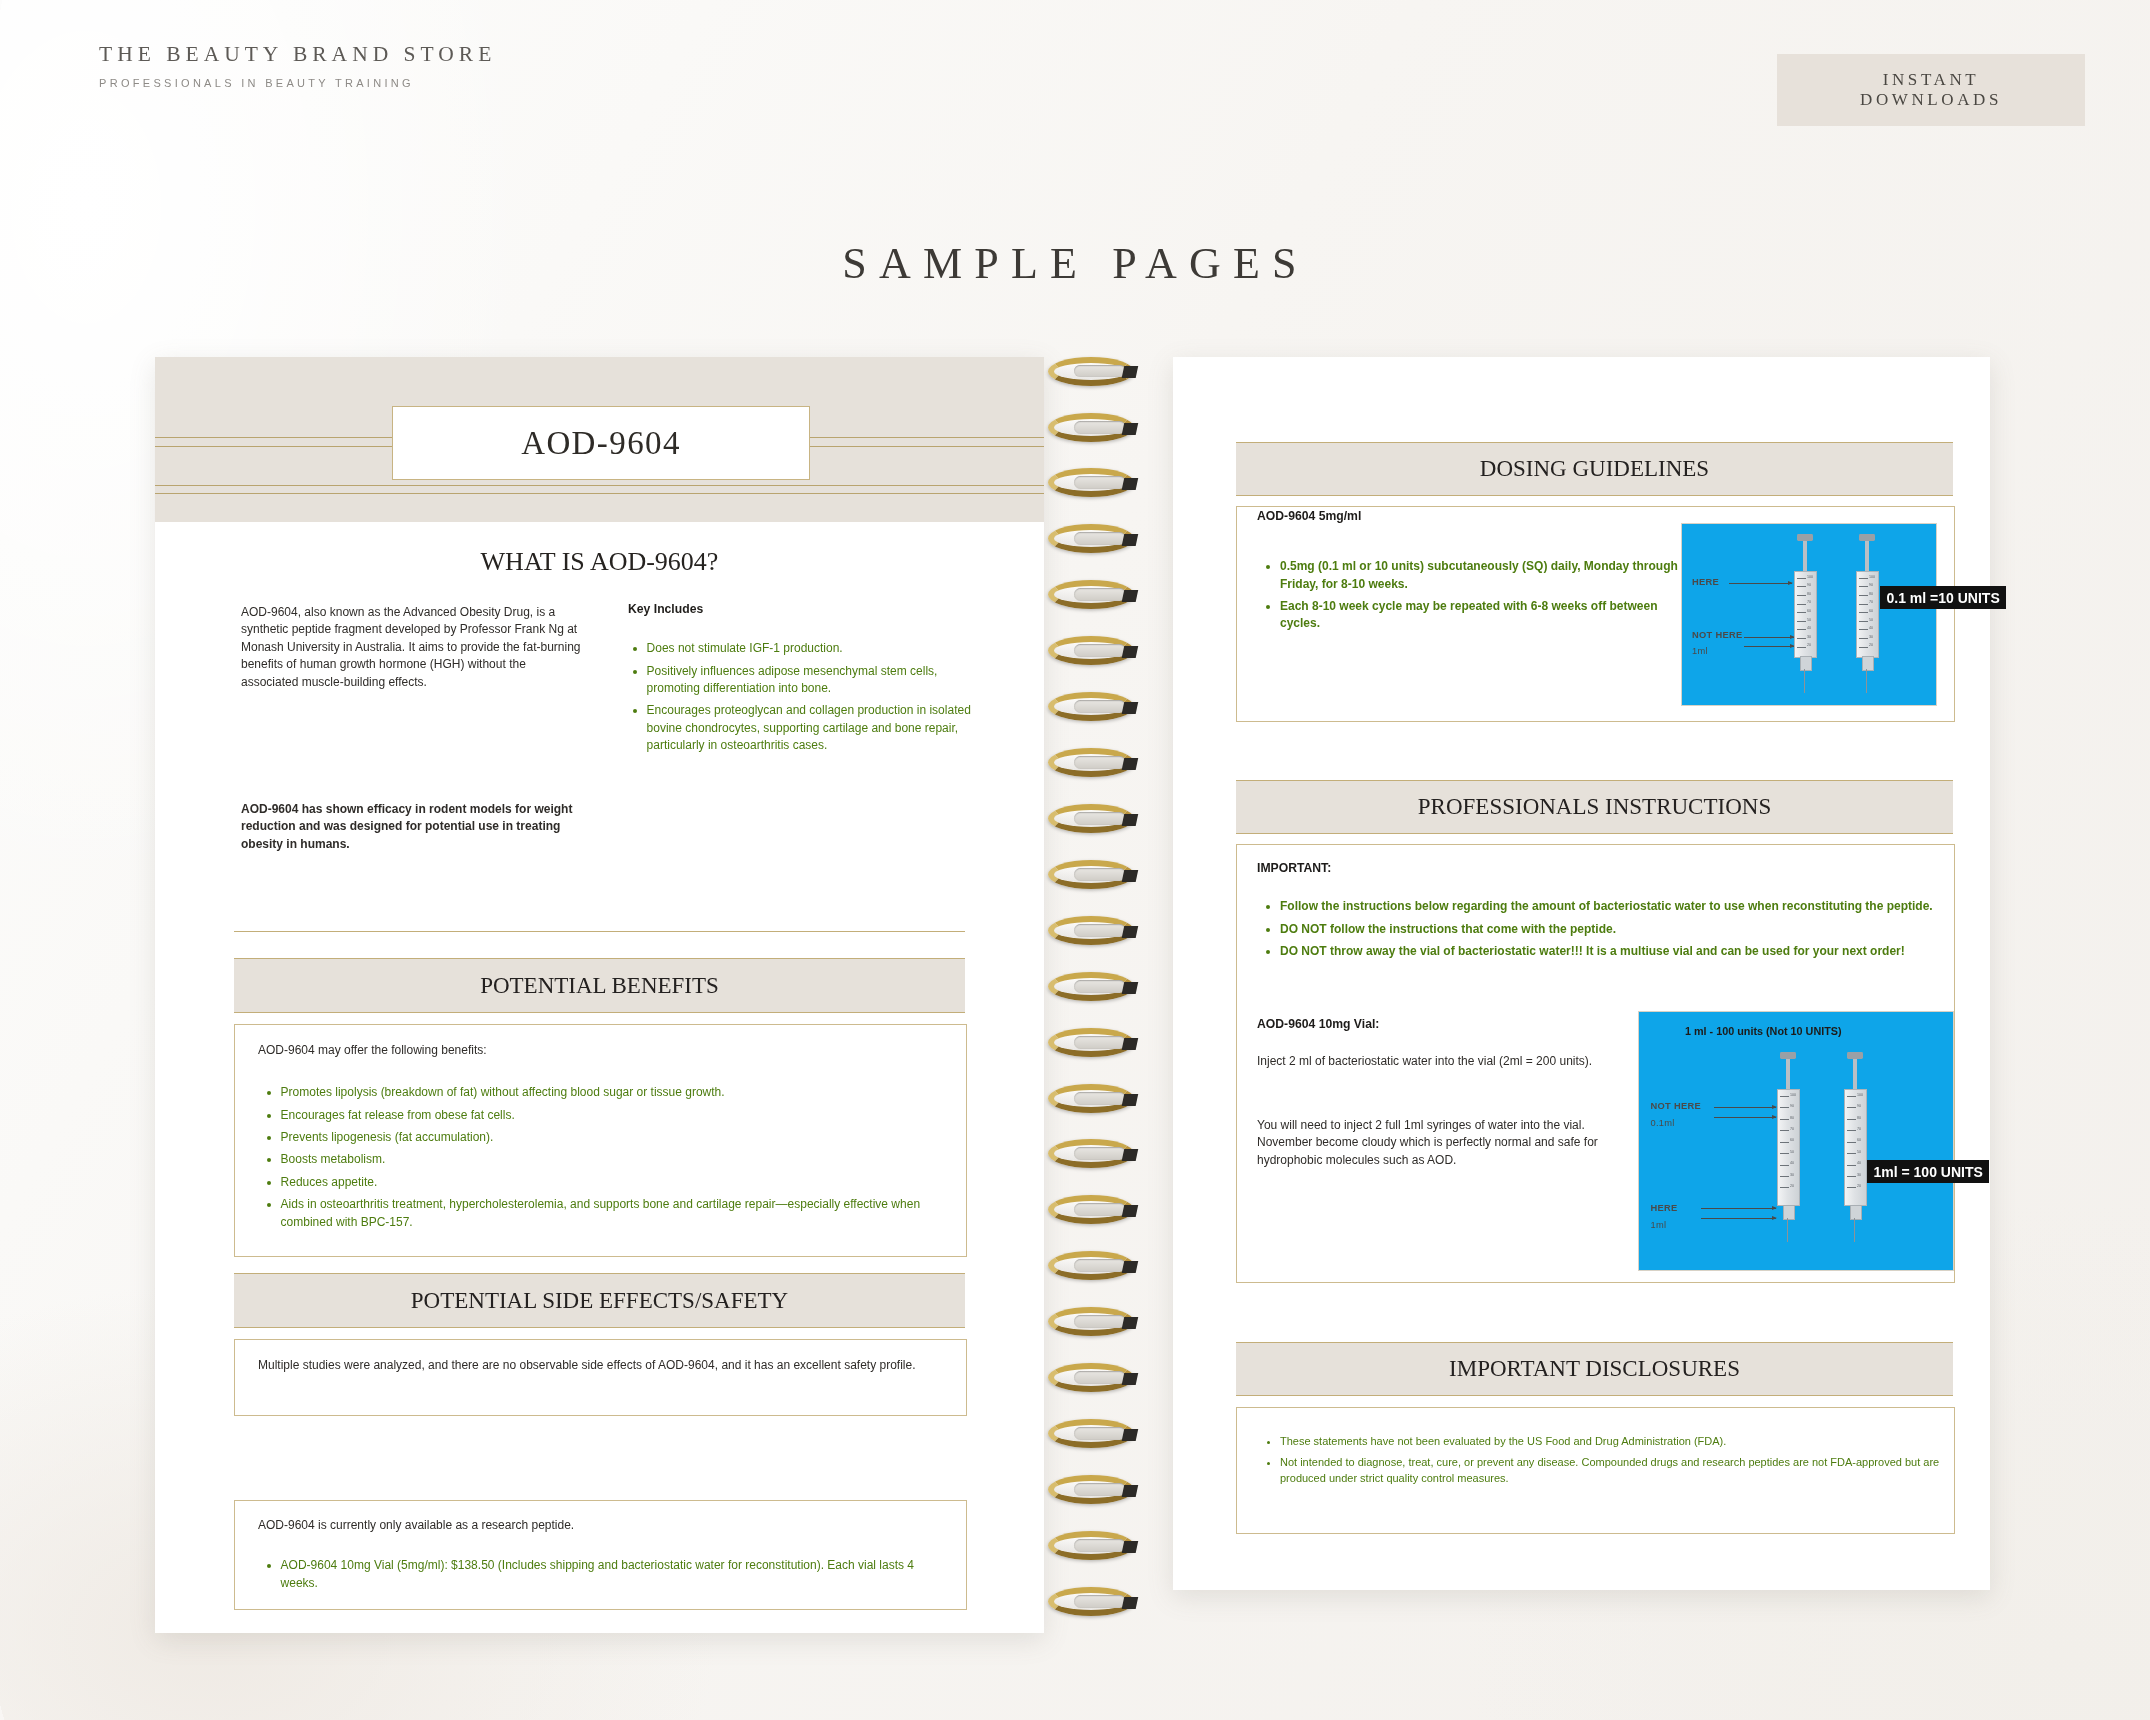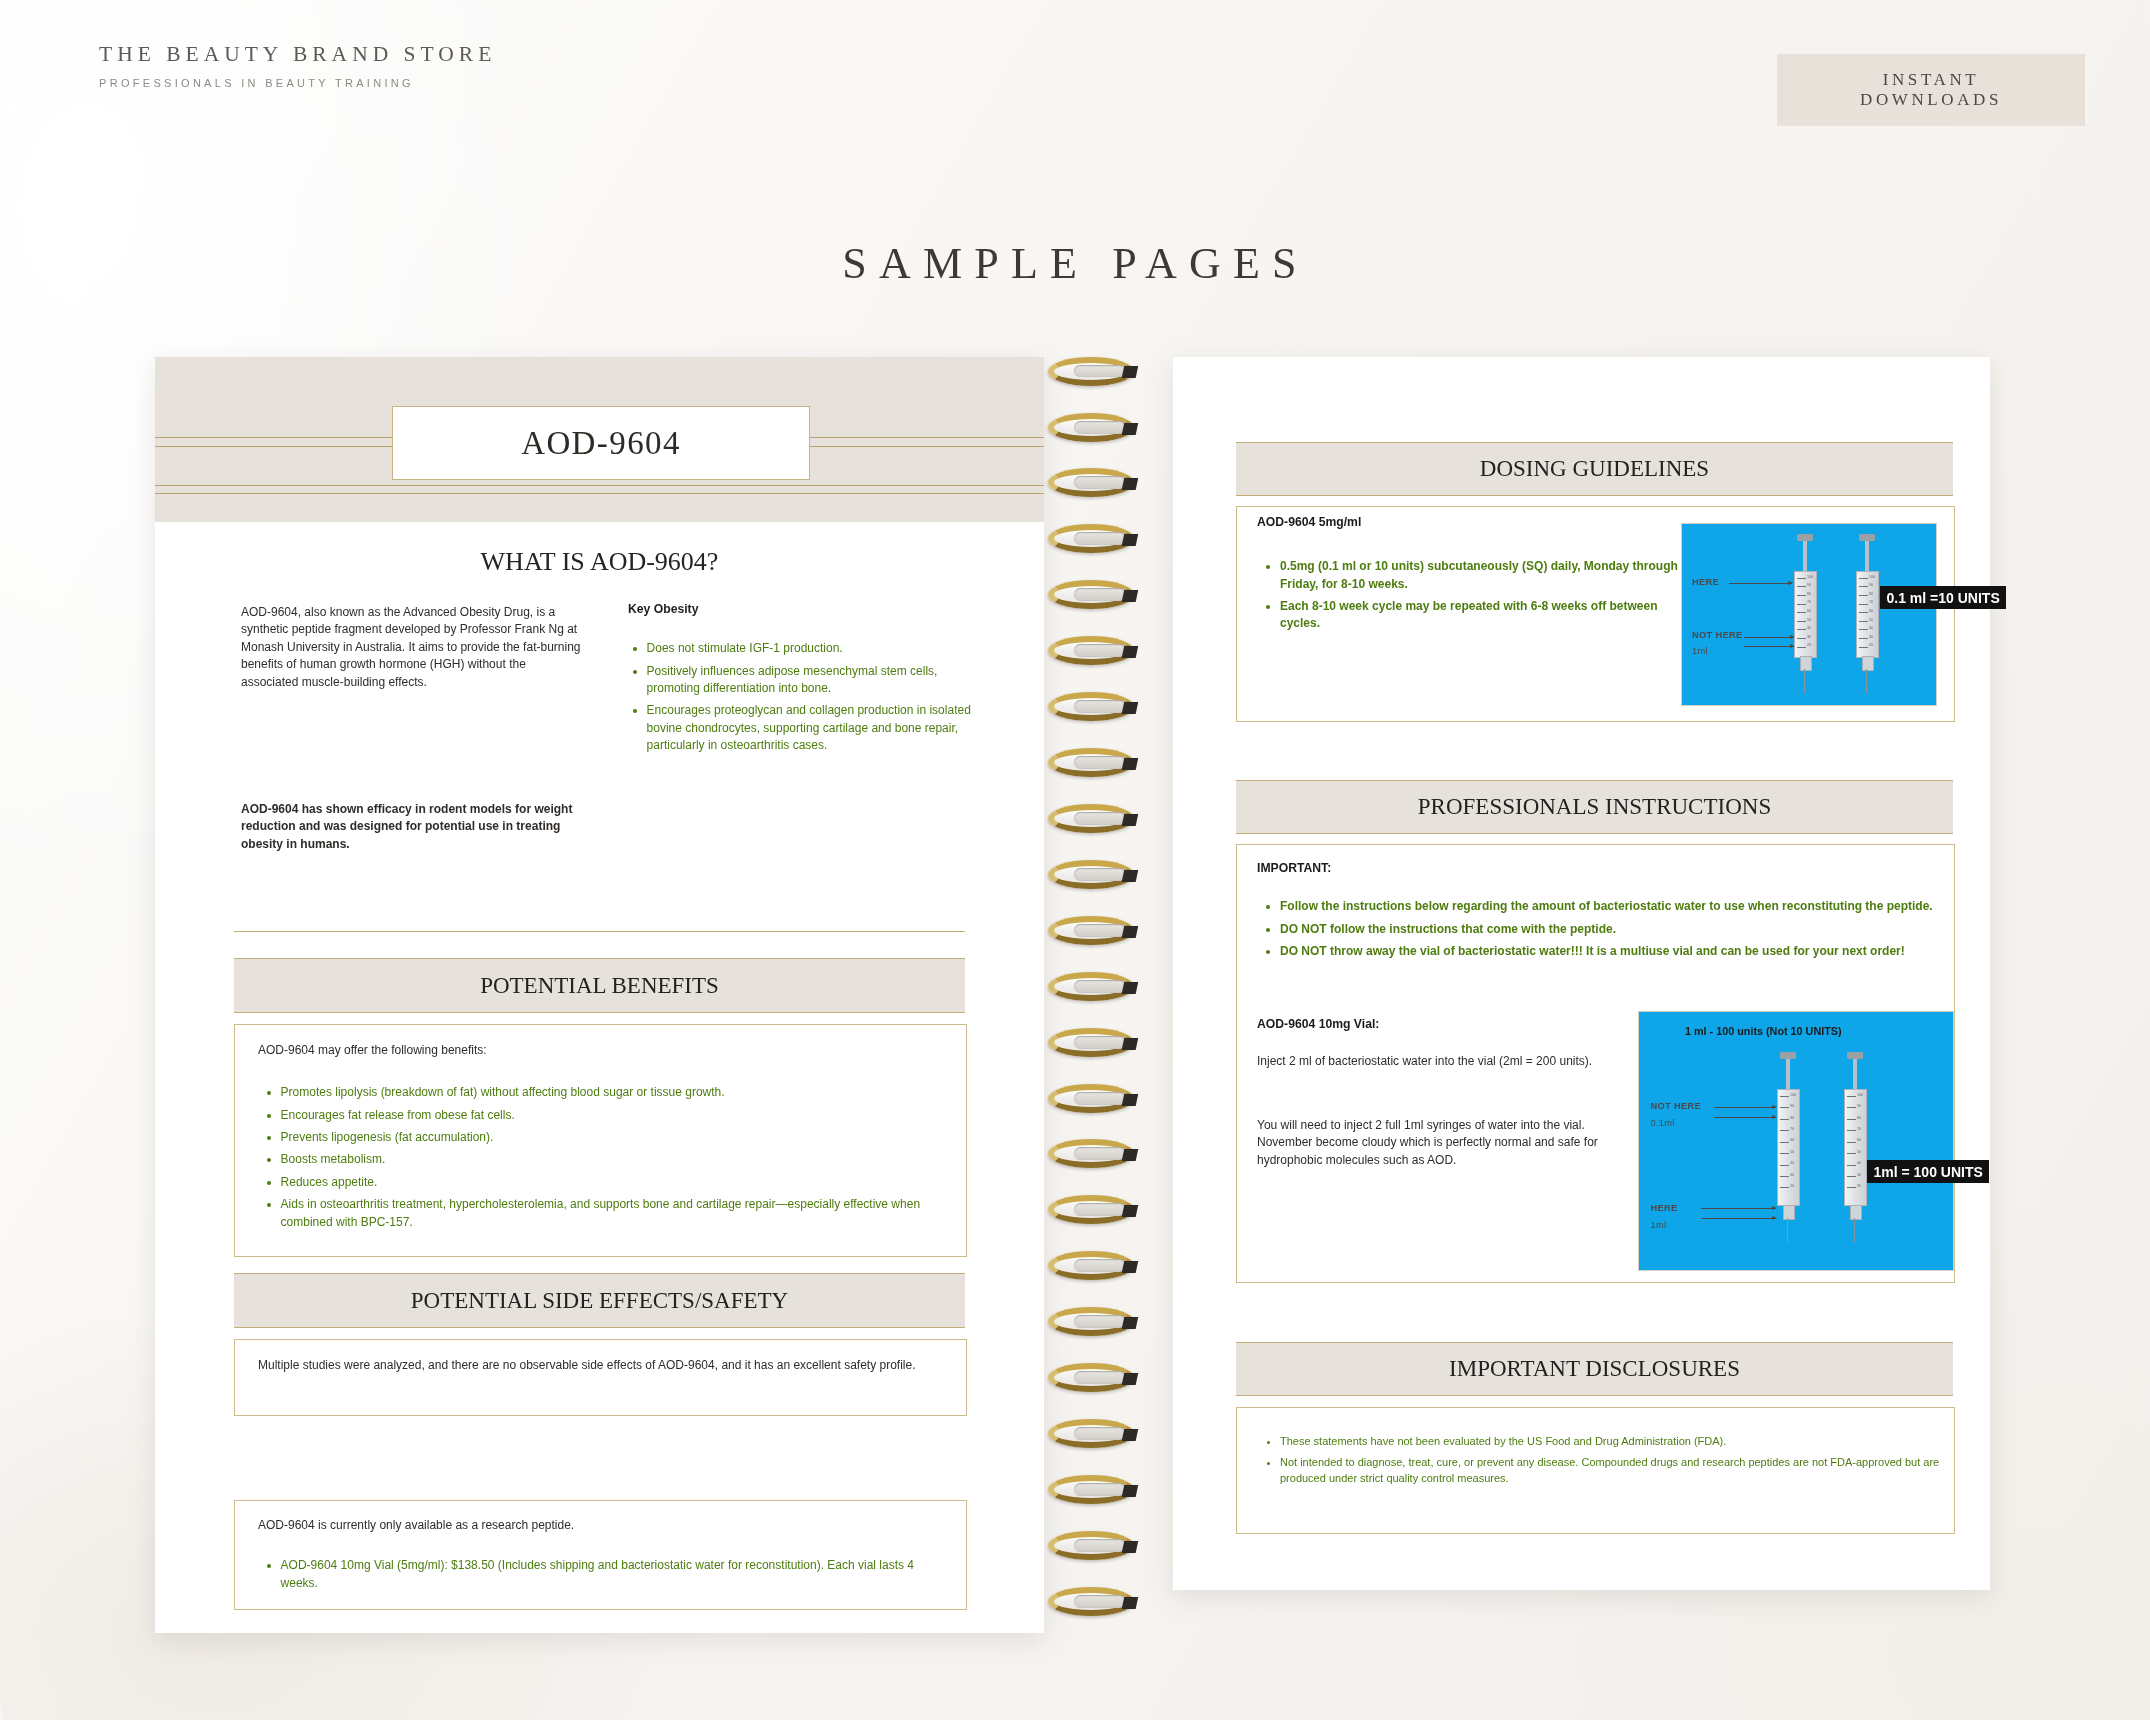--- a/index.html
+++ b/index.html
@@ -339,21 +339,21 @@
       <div class="hero-box">
         <span>AOD-9604</span>
       </div>
     </div>
 
     <div style="position:absolute;left:0;top:190px;width:889px;" class="sec-h2">WHAT IS AOD-9604?</div>
 
     <div class="body-txt" style="position:absolute;left:86px;top:247px;width:344px;">AOD-9604, also known as the Advanced Obesity Drug, is a synthetic peptide fragment developed by Professor Frank Ng at Monash University in Australia. It aims to provide the fat-burning benefits of human growth hormone (HGH) without the associated muscle-building effects.</div>
     <div class="body-txt" style="position:absolute;left:86px;top:444px;width:344px;font-weight:bold;">AOD-9604 has shown efficacy in rodent models for weight reduction and was designed for potential use in treating obesity in humans.</div>
 
-    <div class="col-head" style="position:absolute;left:473px;top:245px;">Key Obesity</div>
+    <div class="col-head" style="position:absolute;left:473px;top:245px;">Key Includes</div>
     <ul class="bul" style="position:absolute;left:473px;top:276px;width:330px;">
       <li>Does not stimulate IGF-1 production.</li>
       <li>Positively influences adipose mesenchymal stem cells, promoting differentiation into bone.</li>
       <li>Encourages proteoglycan and collagen production in isolated bovine chondrocytes, supporting cartilage and bone repair, particularly in osteoarthritis cases.</li>
     </ul>
 
     <div class="divider-gold" style="left:79px;top:574px;width:731px;"></div>
 
     <div class="band" style="left:79px;top:601px;width:731px;height:53px;">
       <span style="font-size:23px;">POTENTIAL BENEFITS</span>
@@ -502,21 +502,21 @@
         <div class="tip"></div>
       </div>
   </div>
 
   <div class="page page-right">
 
     <div class="r-band" style="left:63px;top:85px;width:717px;height:52px;">
       <span>DOSING GUIDELINES</span>
     </div>
     <div class="panel" style="left:63px;top:149px;width:717px;height:214px;">
-      <div class="bold-lbl" style="position:absolute;left:20px;top:8px;">AOD-9604 5mg/ml</div>
+      <div class="bold-lbl" style="position:absolute;left:20px;top:2px;">AOD-9604 5mg/ml</div>
       <ul class="bul" style="position:absolute;left:24.4px;top:44px;width:401px;">
         <li style="font-weight:bold;">0.5mg (0.1 ml or 10 units) subcutaneously (SQ) daily, Monday through Friday, for 8-10 weeks.</li>
         <li style="font-weight:bold;">Each 8-10 week cycle may be repeated with 6-8 weeks off between cycles.</li>
       </ul>
 
       <div class="diagram" style="left:444px;top:16px;width:254px;height:181px;">
         <div class="dg-lbl" style="left:10px;top:53px;">HERE</div>
         <div class="arrow-line" style="left:47px;top:59px;width:63px;"></div>
         <div class="dg-lbl" style="left:10px;top:106px;">NOT HERE</div>
         <div class="dg-lbl" style="left:10px;top:122px;font-weight:normal;">1ml</div>

